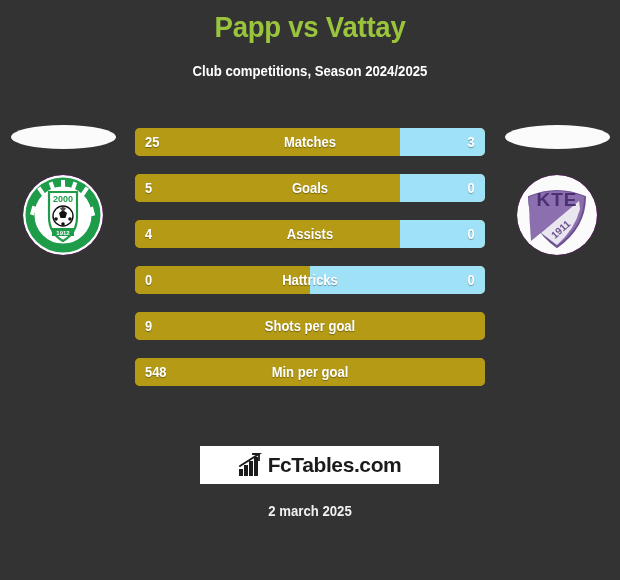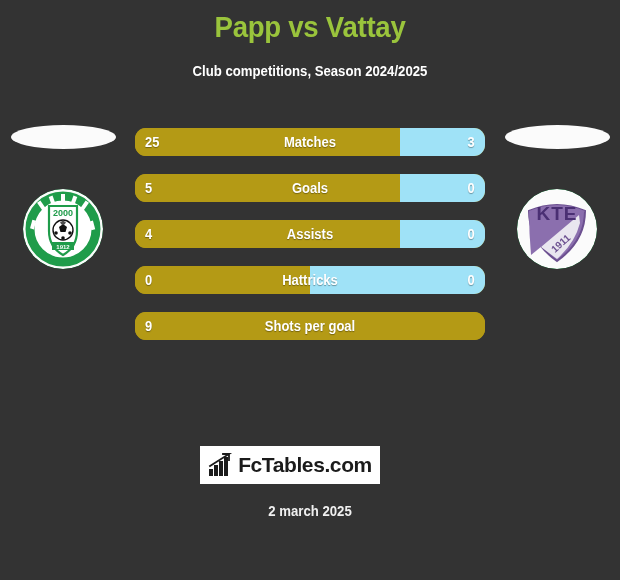--- a/index.html
+++ b/index.html
@@ -59,42 +59,42 @@
     position: absolute;
     top: 5px;
     left: 3px;
     width: 105px;
     height: 24px;
     background: #fbfbfb;
     border-radius: 50%;
   }
   .crest-disc {
     position: absolute;
-    top: 69px;
+    top: 55px;
     left: 15px;
     width: 80px;
     height: 80px;
     border-radius: 50%;
-    background: #15803d;
+    background: #a21caf;
     overflow: hidden;
   }
   .crest-disc svg { display: block; }
 
   
   .bars {
     position: absolute;
     left: 135px;
     top: 128px;
     width: 350px;
   }
   .bar-row {
     position: relative;
     height: 28px;
     margin-bottom: 18px;
-    border-radius: 11px;
+    border-radius: 5px;
     overflow: hidden;
     background: #b49a15;
   }
   .bar-left {
     position: absolute;
     left: 0; top: 0; bottom: 0;
     background: #b49a15;
   }
   .bar-right {
     position: absolute;
@@ -123,21 +123,21 @@
     color: #ffffff;
     text-shadow: 0 1px 1px rgba(0,0,0,0.35);
     transform: scaleX(0.93);
   }
 
   
   .fct-logo {
     position: absolute;
     left: 200px;
     top: 446px;
-    width: 180px;
+    width: 239px;
     height: 38px;
     background: #ffffff;
     display: flex;
     align-items: center;
     justify-content: center;
     gap: 4px;
   }
   .fct-icon { display: block; }
   .fct-text {
     font-size: 21px;
@@ -246,20 +246,25 @@
       <div class="bar-val rv">0</div>
     </div>
 
 
     <div class="bar-row">
       <div class="bar-left" style="width:100%"></div>
       <div class="bar-val lv">9</div>
       <div class="bar-label">Shots per goal</div>
     </div>
 
+    <div class="bar-row">
+      <div class="bar-left" style="width:100%"></div>
+      <div class="bar-val lv">548</div>
+      <div class="bar-label">Min per goal</div>
+    </div>
 
   </div>
 
   <div class="fct-logo">
     <svg class="fct-icon" width="26" height="24" viewBox="0 0 26 24" aria-hidden="true">
       <rect x="1" y="16" width="4" height="7" fill="#1b1b1b"></rect>
       <rect x="6" y="12" width="4" height="11" fill="#1b1b1b"></rect>
       <rect x="11" y="8" width="4" height="15" fill="#1b1b1b"></rect>
       <rect x="16" y="4" width="4" height="19" fill="#1b1b1b"></rect>
       <path d="M2 13 L21 1 L15 1 M21 1 L21 7" stroke="#1b1b1b" stroke-width="1.8" fill="none" stroke-linecap="square"></path>

